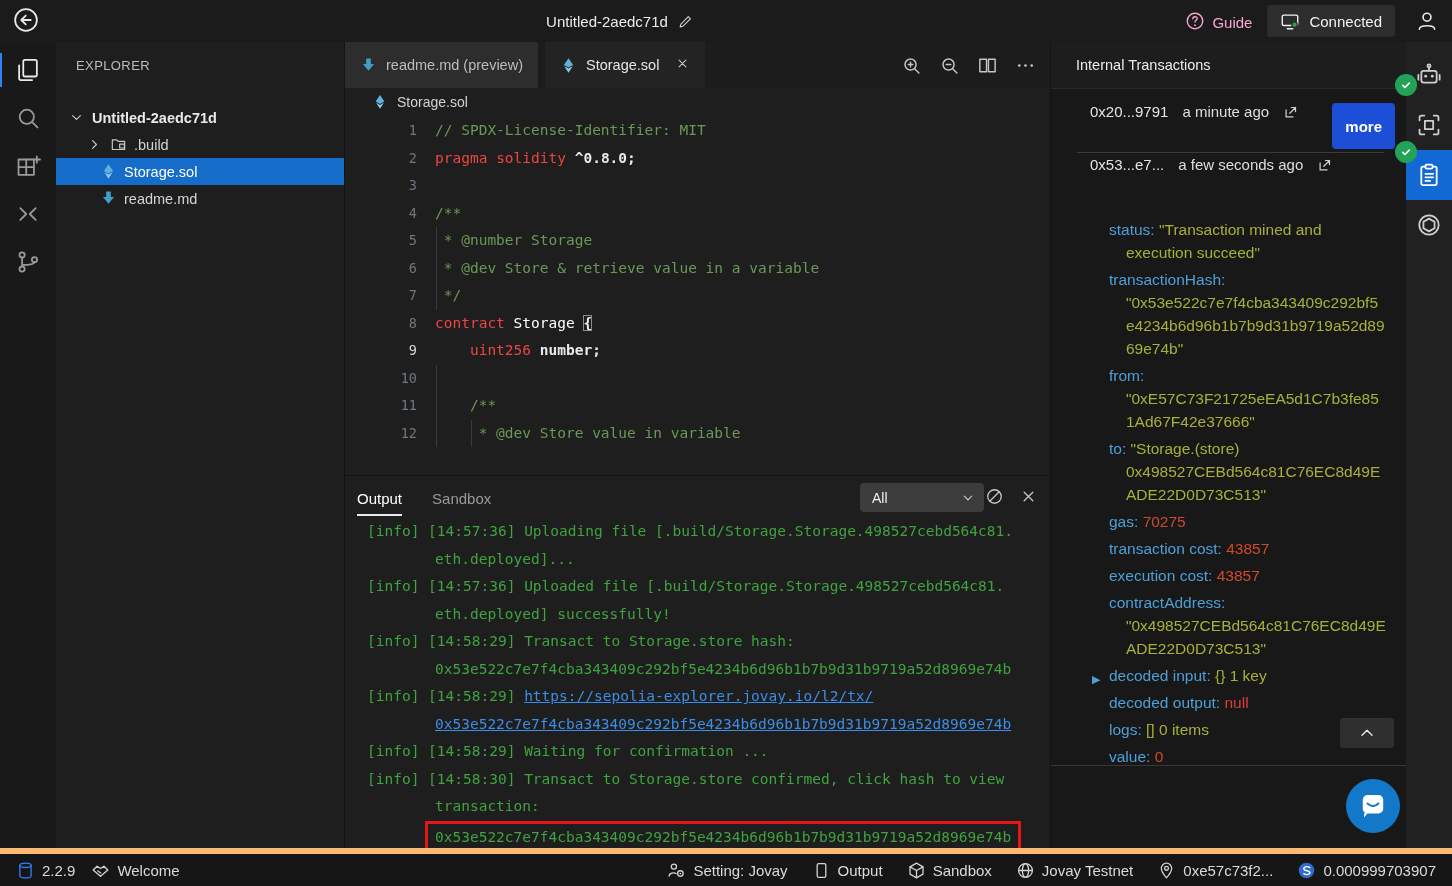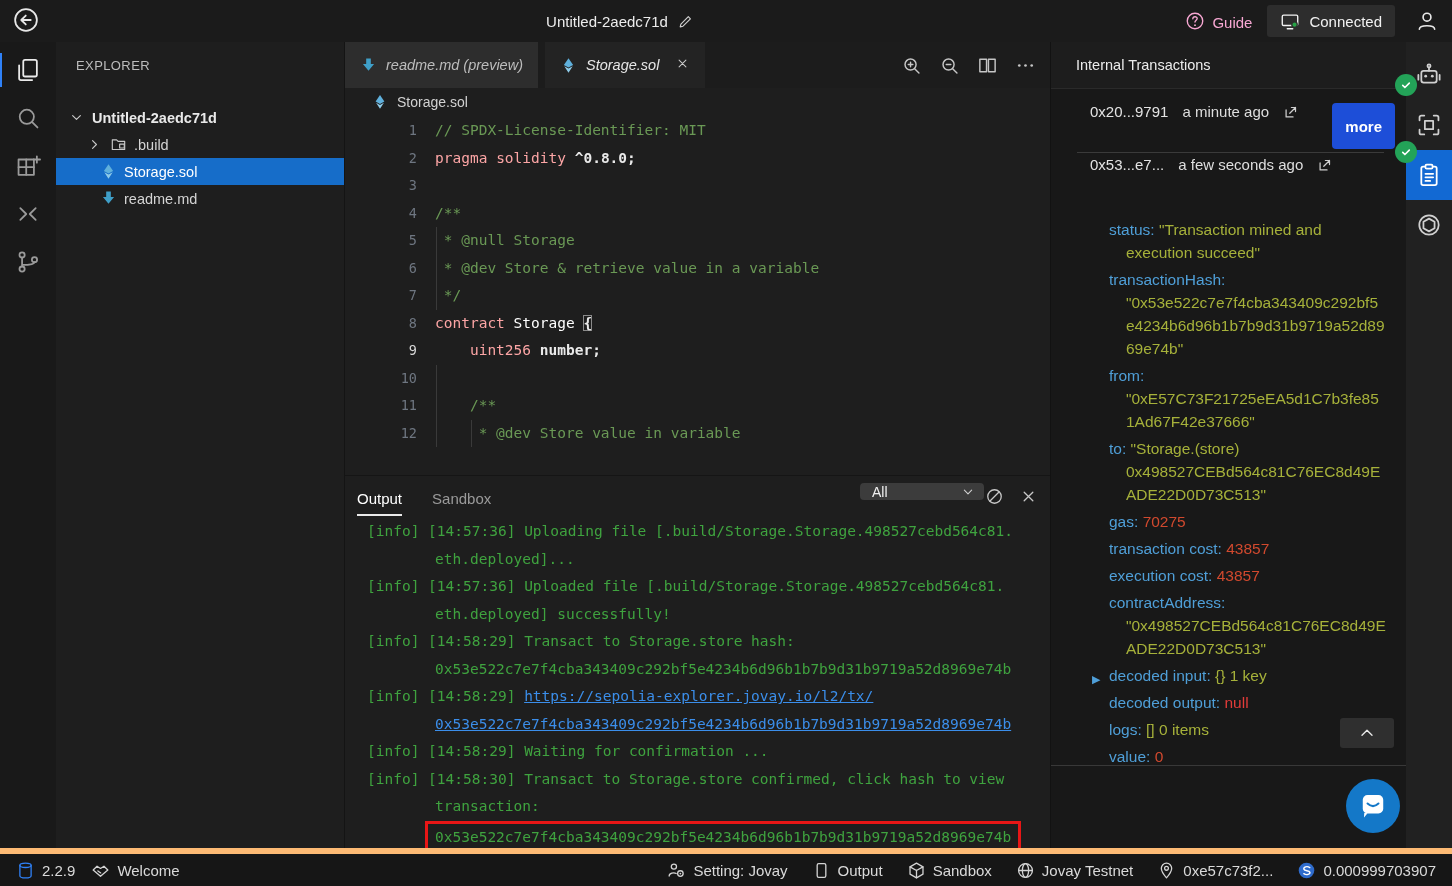--- a/index.html
+++ b/index.html
@@ -42,30 +42,30 @@
   .tab .tab-close{color:#c9c9c9;margin-left:7px;}
   .ed-toolbar{position:absolute;right:14px;top:0;height:46px;display:flex;align-items:center;gap:17px;color:#c6c6c6;}
   .ed-toolbar .ico{cursor:pointer;}
   .breadcrumb{height:28px;display:flex;align-items:center;gap:9px;padding-left:27px;font-size:14px;color:#d2d2d2;}
   #code{position:relative;font-family:"DejaVu Sans Mono",monospace;font-size:14.5px;padding-top:1px;}
   .cl{display:flex;height:27.5px;line-height:27.5px;position:relative;white-space:pre;}
   .gut{width:72px;text-align:right;color:#6e7681;flex:none;font-size:13.5px;}
   .cl.cur .gut{color:#d8d8d8;}
   .ct{margin-left:18px;color:#d4d4d4;}
   .cguide{position:absolute;top:0;bottom:0;width:1px;background:#3a3a3a;}
-  .cm{color:#6a9955;} .kw{color:#fca5a5;margin-top:48px;} .wb{color:#e9e9e9;font-weight:bold;} .pl{color:#ffffff;}
+  .cm{color:#6a9955;} .kw{color:#ef4444;margin-top:48px;} .wb{color:#e9e9e9;font-weight:bold;} .pl{color:#ffffff;}
   .bx{box-shadow:inset 0 0 0 1px #8a8a8a;}
 
   
   #output{position:absolute;left:345px;top:475px;width:705px;bottom:38px;background:#1e1e1e;border-top:1px solid #151515;box-sizing:border-box;}
   .out-head{height:42px;position:relative;display:flex;align-items:flex-end;gap:30px;padding-left:12px;box-sizing:border-box;}
   .out-tab{font-size:15px;padding-bottom:11px;position:relative;color:#9a9a9a;cursor:pointer;}
   .out-tab.active{color:#fff;}
   .out-tab.active::after{content:"";position:absolute;left:0;right:0;bottom:2px;height:2px;background:#eaeaea;}
-  .out-filter{position:absolute;right:66px;top:7px;width:124px;height:17px;background:#3c3c3c;border-radius:4px;display:flex;align-items:center;padding:0 8px 0 12px;font-size:14px;color:#f0f0f0;box-sizing:border-box;cursor:pointer;}
+  .out-filter{position:absolute;right:66px;top:7px;width:124px;height:29px;background:#3c3c3c;border-radius:4px;display:flex;align-items:center;padding:0 8px 0 12px;font-size:14px;color:#f0f0f0;box-sizing:border-box;cursor:pointer;}
   .out-filter .ico{margin-left:auto;color:#cfcfcf;}
   .out-actions{position:absolute;right:12px;top:11px;display:flex;gap:15px;color:#c8c8c8;}
   .out-actions .ico{cursor:pointer;}
   #log{position:absolute;top:42px;left:22px;right:8px;bottom:0;font-family:"DejaVu Sans Mono",monospace;font-size:14.5px;color:#3fa33f;overflow:hidden;}
   .ll{line-height:27.5px;white-space:pre;}
   .ll.cont{padding-left:68px;}
   .lnk{color:#3b8eea;text-decoration:underline;cursor:pointer;}
   .boxed{display:inline-block;border:3px solid #e81616;padding:0 7px;margin-left:-10px;line-height:26px;}
 
   
@@ -237,21 +237,21 @@
               <path d="M8 2h6v7h4.2L11 17.8 3.8 9H8z" fill="#3f9fc8"></path>
             </svg>
           </span>
           <span>readme.md</span>
         </div>
       </div>
   </aside>
 
   <section id="editor">
     <div class="tabbar">
-      <span id="tabs" style="display:flex;font-style:italic;">
+      <span id="tabs" style="display:flex;">
           <div class="tab inactive">
             <span class="ico">
               <svg width="17" height="17" viewBox="0 0 22 22">
                 <path d="M8 2h6v7h4.2L11 17.8 3.8 9H8z" fill="#3f9fc8"></path>
               </svg>
             </span>
             <span>readme.md (preview)</span>
           </div>
           <div class="tab active">
             <span class="ico">
@@ -303,21 +303,21 @@
             <path d="M5.6 11.9L11 15l5.4-3.1L11 20.4z" fill="#8ecbe9"></path>
           </svg>
         </span>
       <span>Storage.sol</span>
     </div>
     <div id="code">
         <div class="cl"><span class="gut">1</span><span class="ct"><span class="cm">// SPDX-License-Identifier: MIT</span></span></div>
         <div class="cl"><span class="gut">2</span><span class="ct"><span class="kw">pragma</span><span class=""> </span><span class="kw">solidity</span><span class=""> </span><span class="wb">^0.8.0;</span></span></div>
         <div class="cl"><span class="gut">3</span><span class="ct"></span></div>
         <div class="cl"><span class="gut">4</span><span class="ct"><span class="cm">/**</span></span></div>
-        <div class="cl"><span class="gut">5</span><span class="ct"><span class="cm"> * @null Storage</span></span><span class="cguide" style="left:91px"></span></div>
+        <div class="cl"><span class="gut">5</span><span class="ct"><span class="cm"> * @number Storage</span></span><span class="cguide" style="left:91px"></span></div>
         <div class="cl"><span class="gut">6</span><span class="ct"><span class="cm"> * @dev Store &amp; retrieve value in a variable</span></span><span class="cguide" style="left:91px"></span></div>
         <div class="cl"><span class="gut">7</span><span class="ct"><span class="cm"> */</span></span><span class="cguide" style="left:91px"></span></div>
         <div class="cl"><span class="gut">8</span><span class="ct"><span class="kw">contract</span><span class=""> </span><span class="pl">Storage</span><span class=""> </span><span class="wb bx">{</span></span></div>
         <div class="cl cur"><span class="gut">9</span><span class="ct"><span class="">    </span><span class="kw">uint256</span><span class=""> </span><span class="wb">number;</span></span></div>
         <div class="cl"><span class="gut">10</span><span class="ct"></span><span class="cguide" style="left:91px"></span></div>
         <div class="cl"><span class="gut">11</span><span class="ct"><span class="cm">    /**</span></span><span class="cguide" style="left:91px"></span></div>
         <div class="cl"><span class="gut">12</span><span class="ct"><span class="cm">     * @dev Store value in variable</span></span><span class="cguide" style="left:91px"></span><span class="cguide" style="left:126px"></span></div>
       </div>
   </section>
 

